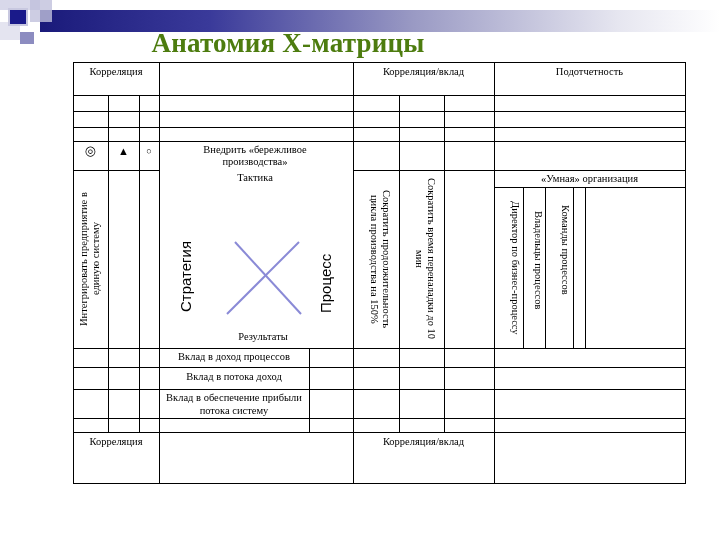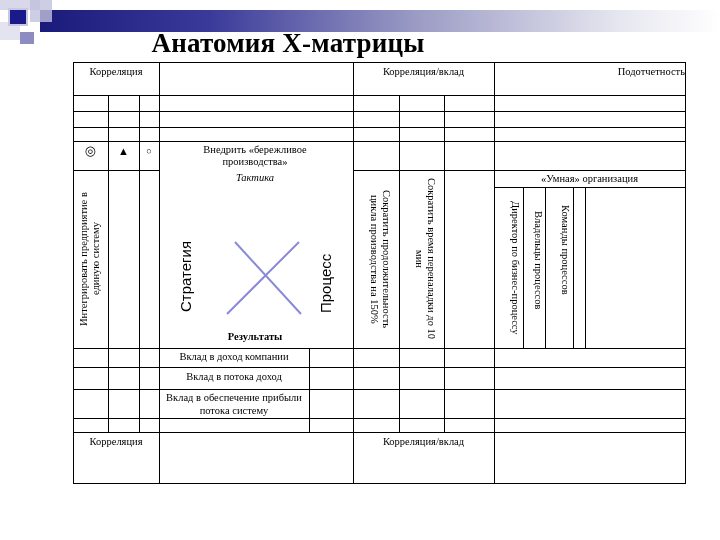--- a/index.html
+++ b/index.html
@@ -16,21 +16,21 @@
     }
     #sq1 { left: 0; top: 0; width: 40px; height: 10px; background: #d8d8ea; }
     #sq2 { left: 8px; top: 8px; width: 16px; height: 14px; background: #1a1a8a; border: 2px solid #c8c8e0; }
     #sq3 { left: 30px; top: 0; width: 22px; height: 22px; background: #c0c0dc; opacity: 0.8; }
     #sq4 { left: 20px; top: 32px; width: 14px; height: 12px; background: #8c8cc0; }
     #sq5 { left: 0; top: 22px; width: 20px; height: 18px; background: #e4e4f0; }
 
     #title {
       position: absolute; left: 0; width: 576px; top: 28px;
       text-align: center; font-weight: bold; font-size: 27px;
-      color: #000000; letter-spacing: 0.2px;
+      color: #4d7c0f; letter-spacing: 0.2px;
     }
 
     .ln { position: absolute; background: #000; }
     .h { height: 1px; }
     .v { width: 1px; }
 
     .t { position: absolute; font-size: 10.5px; line-height: 12px; white-space: nowrap; }
     .c { text-align: center; }
     .vt { position: absolute; writing-mode: vertical-rl; font-size: 10.5px; line-height: 12px; text-align: center; white-space: normal; }
     .sym { position: absolute; font-size: 12px; line-height: 12px; text-align: center; }
@@ -82,48 +82,48 @@
 
   <div class="ln h" style="left:73px; top:348px; width:613px;"></div>
   <div class="ln h" style="left:73px; top:367px; width:613px;"></div>
   <div class="ln h" style="left:73px; top:389px; width:613px;"></div>
   <div class="ln h" style="left:73px; top:418px; width:613px;"></div>
   <div class="ln h" style="left:73px; top:432px; width:613px;"></div>
 </div>
 
 <div class="t c" style="left:73px; top:66px; width:86px;">Корреляция</div>
 <div class="t c" style="left:353px; top:66px; width:141px;">Корреляция/вклад</div>
-<div class="t c" style="left:494px; top:66px; width:191px;text-align:right;">Подотчетность</div>
+<div class="t c" style="left:494px; top:66px; width:191px;">Подотчетность</div>
 
 <div class="sym" style="left:73px; top:145px; width:35px; font-size:13px;">◎</div>
 <div class="sym" style="left:108px; top:145px; width:31px; font-size:11px;">▲</div>
 <div class="sym" style="left:139px; top:145px; width:20px; font-size:9px;">○</div>
 
 <div class="t c" style="left:185px; top:144px; width:140px; white-space:normal;">Внедрить «бережливое производства»</div>
-<div class="t c" style="left:185px; top:172px; width:140px;font-style:italic;">Тактика</div>
+<div class="t c" style="left:185px; top:172px; width:140px;">Тактика</div>
 
 <div class="vt" style="left:78px; top:176px; width:26px; height:166px; transform:rotate(180deg);">Интегрировать предприятие в единую систему</div>
 
 <div class="vt sans" style="left:176px; top:230px; width:20px; height:92px; font-size:15px; line-height:20px; transform:rotate(180deg);">Стратегия</div>
 
 <svg style="position:absolute; left:225px; top:238px;" width="80" height="80">
   <line x1="10" y1="4" x2="76" y2="76" stroke="#8a8ad6" stroke-width="2"></line>
   <line x1="74" y1="4" x2="2" y2="76" stroke="#8a8ad6" stroke-width="2"></line>
 </svg>
 
 <div class="vt sans" style="left:316px; top:246px; width:20px; height:74px; font-size:15px; line-height:20px; transform:rotate(180deg);">Процесс</div>
 
-<div class="t c" style="left:185px; top:331px; width:140px;font-weight:bold;">Результаты</div>
+<div class="t c" style="left:193px; top:331px; width:140px;">Результаты</div>
 
 <div class="vt" style="left:360px; top:176px; width:32px; height:166px;">Сократить продолжительность цикла производства на 150%</div>
 <div class="vt" style="left:405px; top:176px; width:32px; height:166px;">Сократить время переналадки до 10 мин</div>
 
 <div class="t c" style="left:494px; top:173px; width:191px;">«Умная» организация</div>
 <div class="vt" style="left:497px; top:190px; width:24px; height:156px;">Директор по бизнес-процессу</div>
 <div class="vt" style="left:524px; top:190px; width:20px; height:140px;">Владельцы процессов</div>
 <div class="vt" style="left:547px; top:190px; width:24px; height:120px;">Команды процессов</div>
 
-<div class="t c" style="left:159px; top:351px; width:150px;">Вклад в доход компании</div>
+<div class="t c" style="left:159px; top:351px; width:150px;">Вклад в доход процессов</div>
 <div class="t c" style="left:159px; top:371px; width:150px;">Вклад в потока доход</div>
 <div class="t c" style="left:159px; top:391px; width:150px; white-space:normal; line-height:13px;">Вклад в обеспечение прибыли потока систему</div>
 
 <div class="t c" style="left:73px; top:436px; width:86px;">Корреляция</div>
 <div class="t c" style="left:353px; top:436px; width:141px;">Корреляция/вклад</div>
 
 </body></html>

